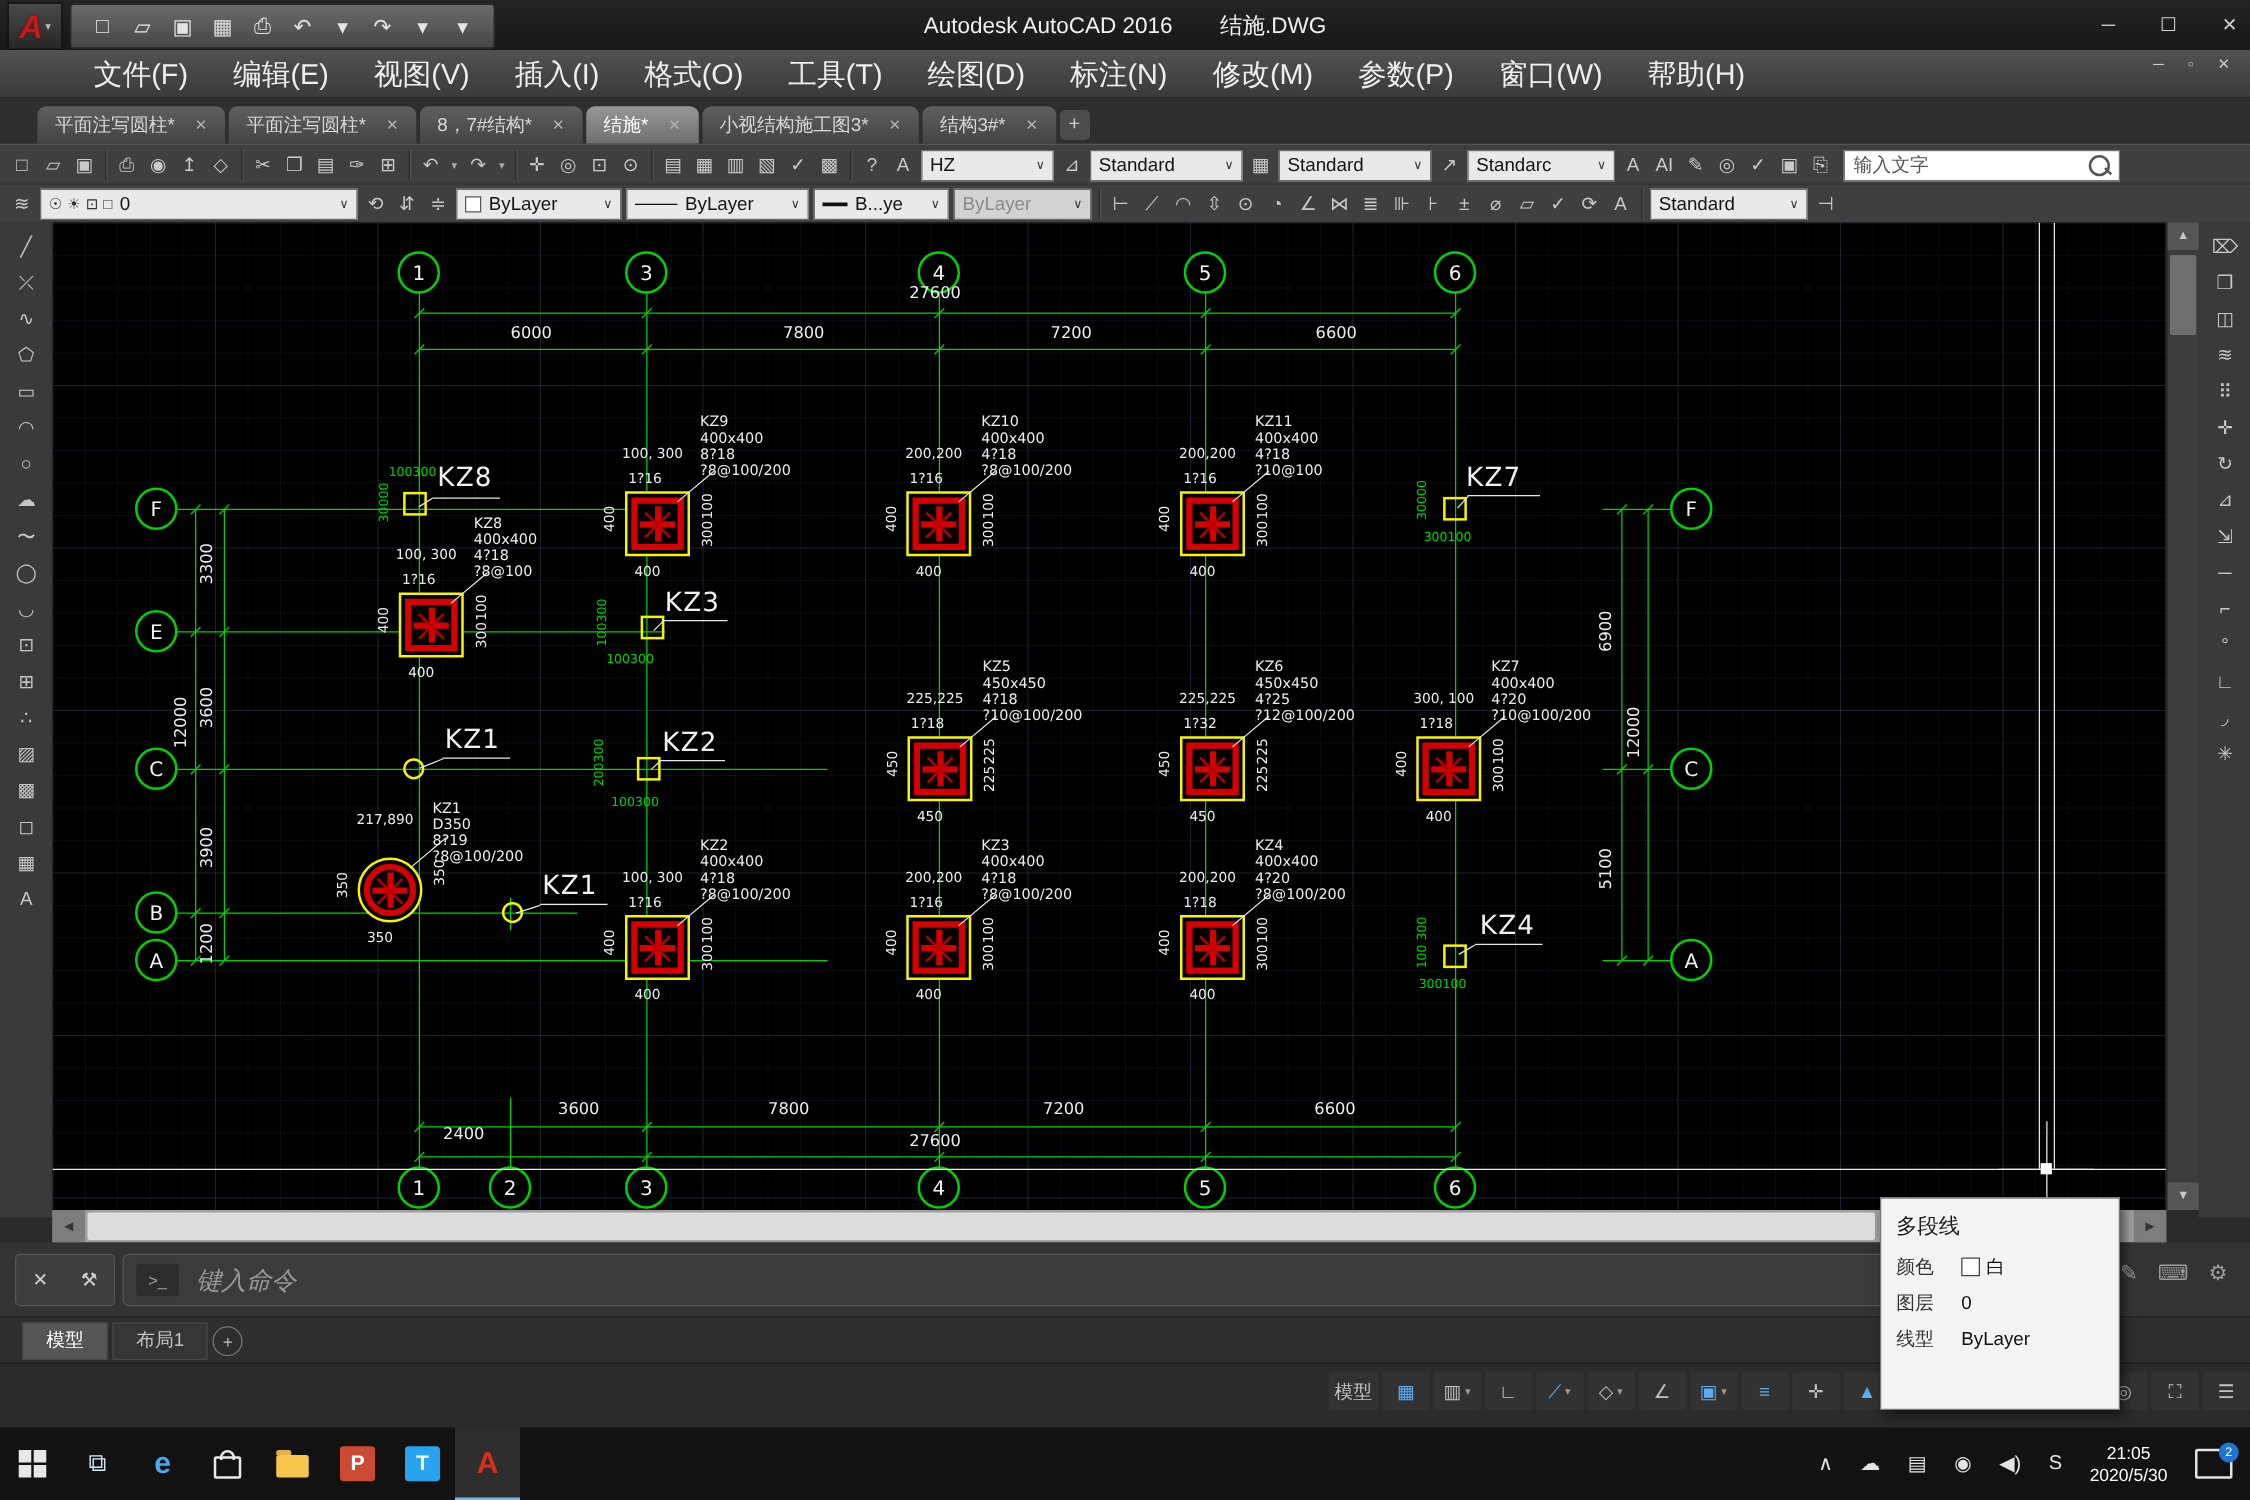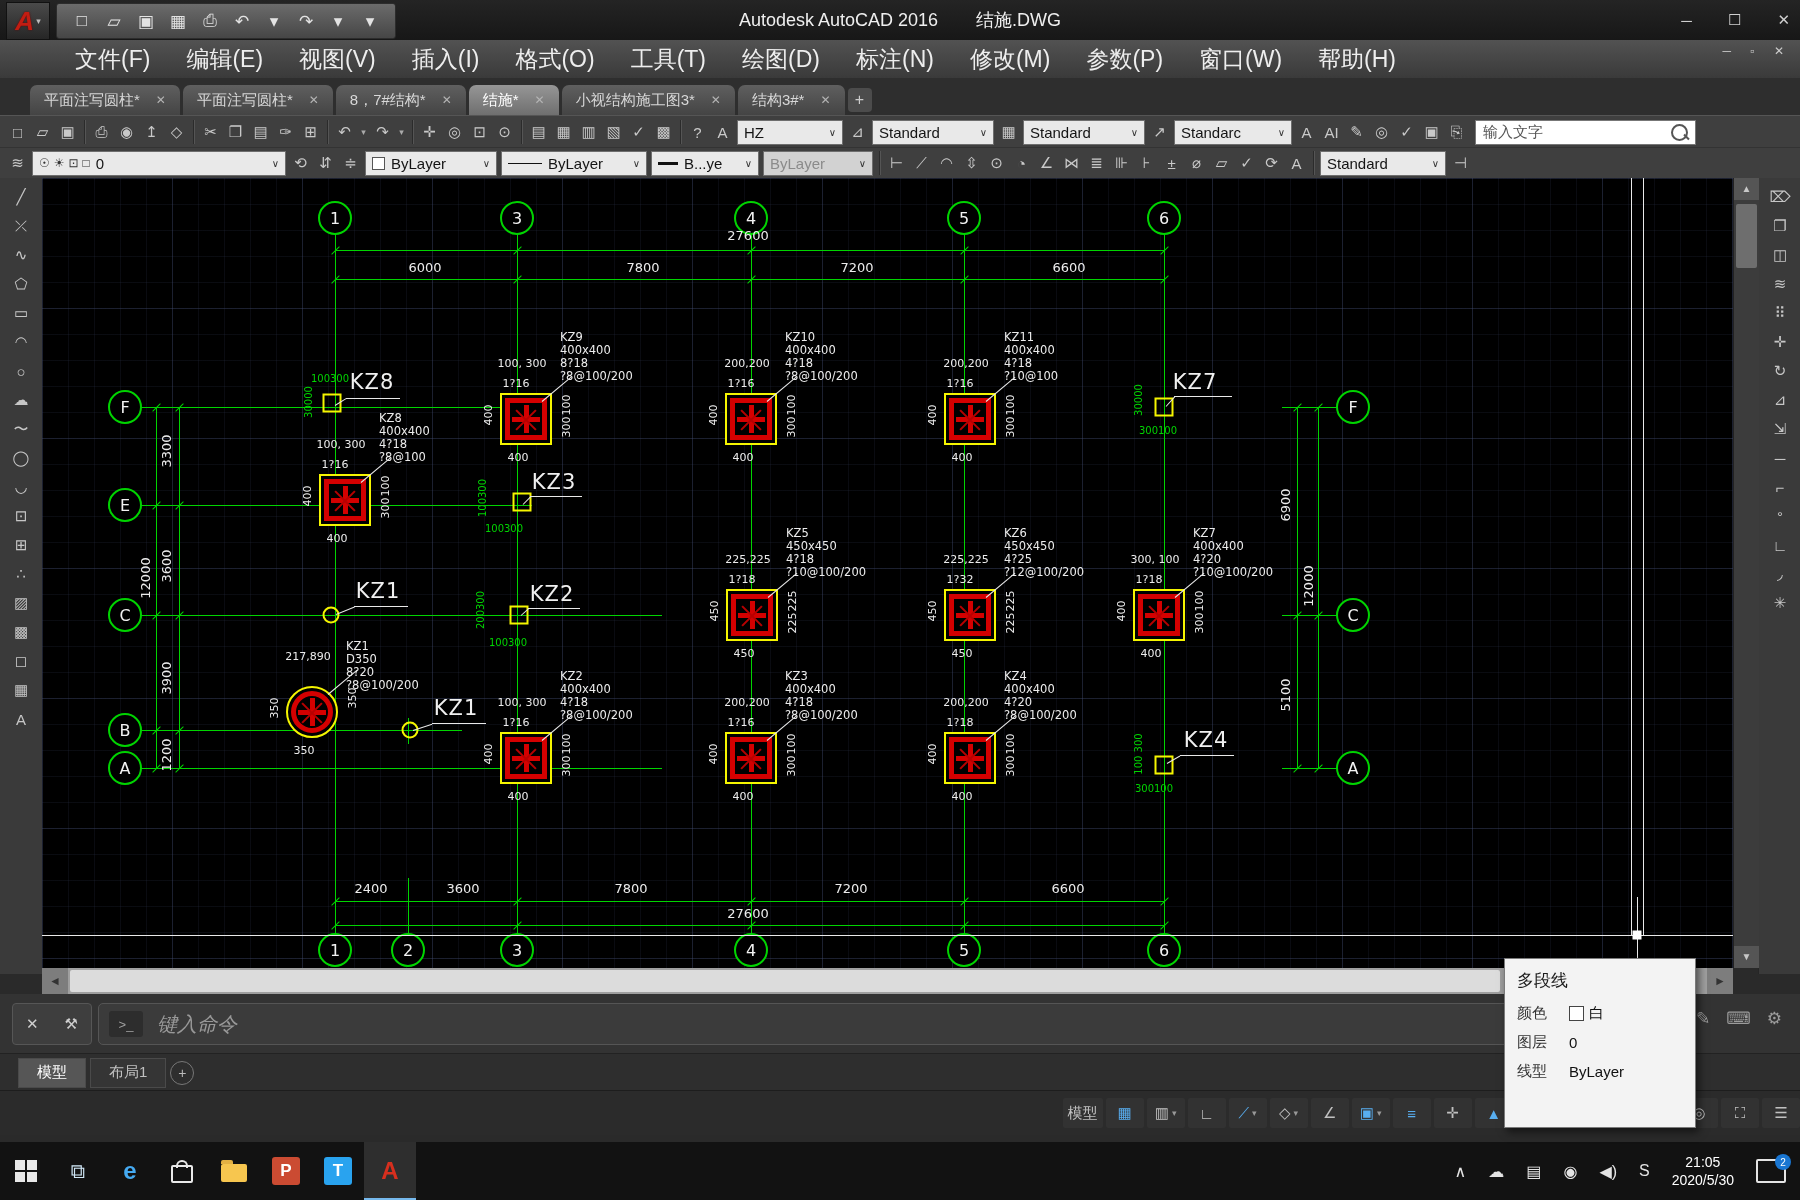--- a/index.html
+++ b/index.html
@@ -491,21 +491,21 @@
       <div class="bubble" style="left: 83px; top: 552px;">B</div>
       <div class="bubble" style="left: 83px; top: 590px;">A</div>
       <div class="bubble" style="left: 1311px; top: 229px;">F</div>
       <div class="bubble" style="left: 1311px; top: 437px;">C</div>
       <div class="bubble" style="left: 1311px; top: 590px;">A</div>
       <div class="dimtext" style="left: 706px; top: 57px;">27600</div>
       <div class="dimtext" style="left: 383px; top: 89px;">6000</div>
       <div class="dimtext" style="left: 601px; top: 89px;">7800</div>
       <div class="dimtext" style="left: 815px; top: 89px;">7200</div>
       <div class="dimtext" style="left: 1027px; top: 89px;">6600</div>
-      <div class="dimtext" style="left: 329px; top: 710px;">2400</div>
+      <div class="dimtext" style="left: 329px; top: 730px;">2400</div>
       <div class="dimtext" style="left: 421px; top: 710px;">3600</div>
       <div class="dimtext" style="left: 589px; top: 710px;">7800</div>
       <div class="dimtext" style="left: 809px; top: 710px;">7200</div>
       <div class="dimtext" style="left: 1026px; top: 710px;">6600</div>
       <div class="dimtext" style="left: 706px; top: 735px;">27600</div>
       <div class="dimtext rot" style="left: 124px; top: 273px;">3300</div>
       <div class="dimtext rot" style="left: 124px; top: 388px;">3600</div>
       <div class="dimtext rot" style="left: 103px; top: 400px;">12000</div>
       <div class="dimtext rot" style="left: 124px; top: 500px;">3900</div>
       <div class="dimtext rot" style="left: 124px; top: 577px;">1200</div>
@@ -768,21 +768,21 @@
       </div>
       <div class="diag" style="left: 256px; top: 534px; width: 28px; transform: rotate(45deg);"></div>
       <div class="diag" style="left: 256px; top: 534px; width: 28px; transform: rotate(-45deg);"></div>
       <div class="dtext" style="left: 266px; top: 478px;">217,890</div>
       <div class="dtext rot" style="left: 232px; top: 530px;">350</div>
       <div class="dtext rot" style="left: 310px; top: 520px;">350</div>
       <div class="dtext" style="left: 262px; top: 572px;">350</div>
       <div class="dlabel" style="left: 304px; top: 462px;">
         <div>KZ1</div>
         <div>D350</div>
-        <div>8?20</div>
+        <div>8?19</div>
         <div>?8@100/200</div>
       </div>
       <div class="leader" style="left: 286px; top: 516px; width: 38px; transform: rotate(-40deg);"></div>
       <div class="wline" style="left: 1589px; top: 0px; width: 1px; height: 757px;"></div>
       <div class="wline" style="left: 1601px; top: 0px; width: 1px; height: 757px;"></div>
       <div class="wline" style="left: 0px; top: 757px; width: 1691px; height: 1px;"></div>
       <div class="wline" style="left: 1595px; top: 719px; width: 1px; height: 76px;"></div>
       <div class="wline" style="left: 1557px; top: 757px; width: 76px; height: 1px;"></div>
       <div class="grip" style="left: 1595px; top: 757px;"></div>
     </div>

